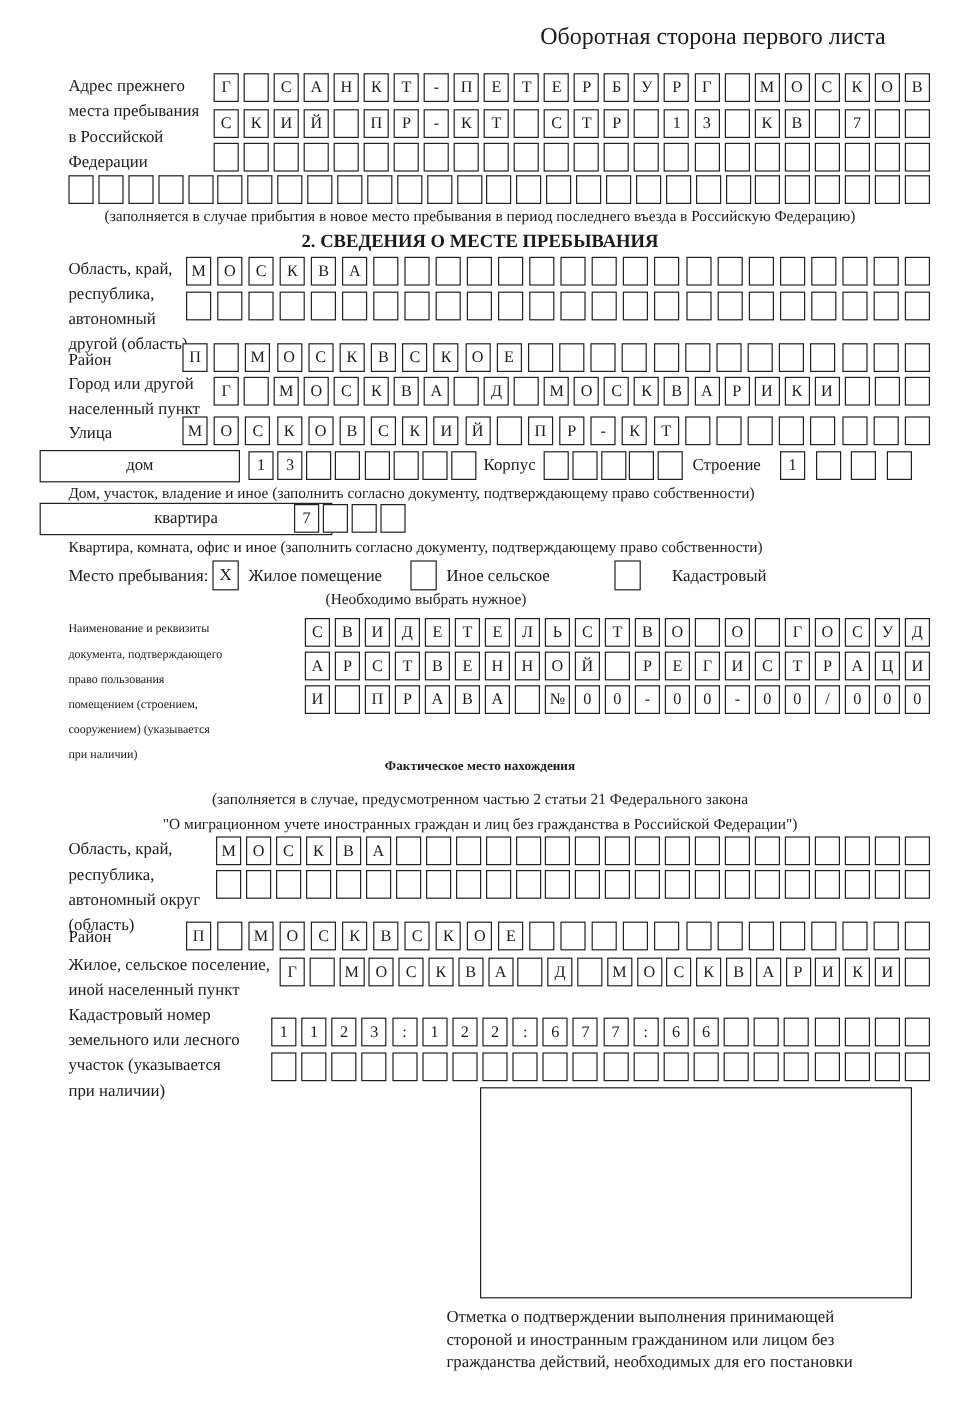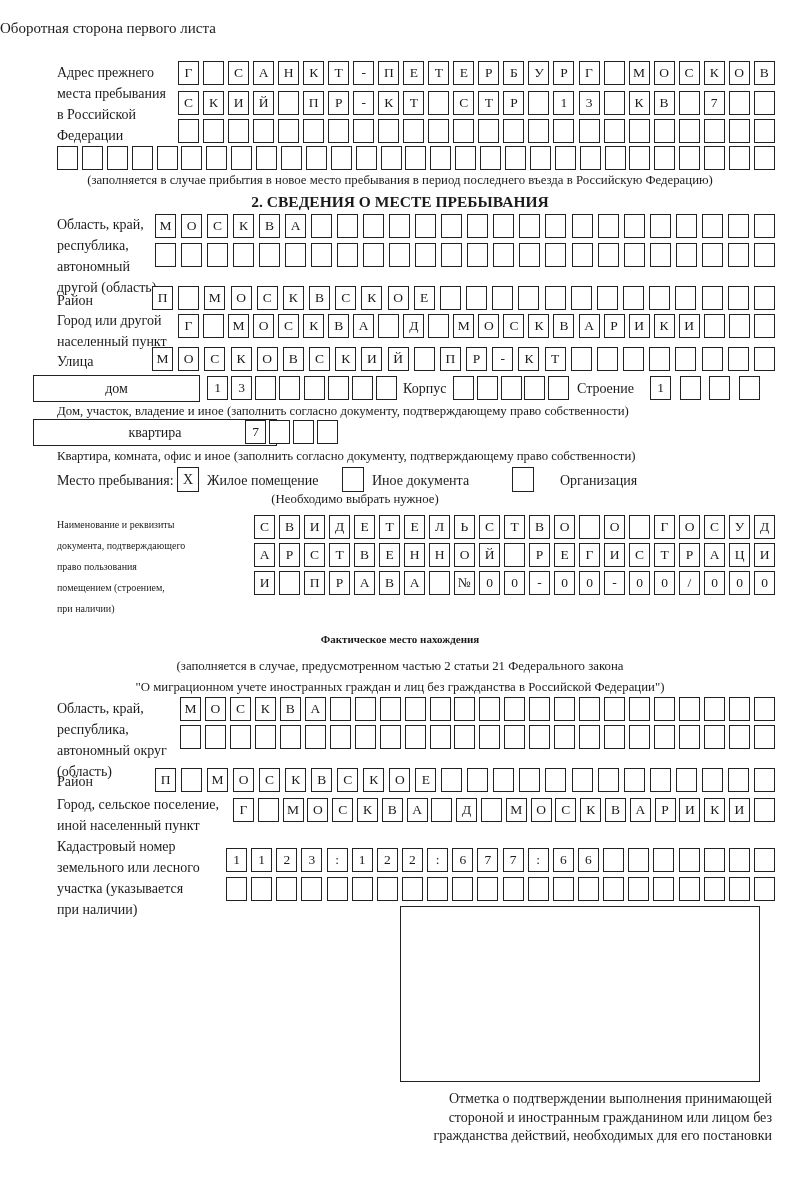--- a/index.html
+++ b/index.html
@@ -24,26 +24,26 @@
   .checkbox{
     width:22px;height:25px;box-sizing:border-box;border:1.6px solid #222;
     display:flex;align-items:center;justify-content:center;font-size:14px;
   }
   .lbl{font-size:14px;line-height:21px;}
   .lbl-sm{font-size:10px;line-height:21px;}
   .note{font-size:12.8px;}
   .center{text-align:center;}
   .title{font-weight:bold;font-size:15.5px;text-align:center;}
   .stamp-box{box-sizing:border-box;border:1.8px solid #222;background:#fff;}
-  .stamp-note{font-size:14px;line-height:18.5px;text-align:right;font-family:Liberation Serif, serif;}
+  .stamp-note{font-size:14px;line-height:18.5px;text-align:left;font-family:Liberation Serif, serif;}
 </style>
 </head>
 <body>
 
-<div class="abs" style="top:20px;left:0;right:62px;text-align:left;font-size:15px">Оборотная сторона первого листа</div>
+<div class="abs" style="top:20px;left:0;right:62px;text-align:right;font-size:20px">Оборотная сторона первого листа</div>
 
 <div class="abs lbl" style="top:62px;left:57px;width:120px">
     <div>Адрес прежнего</div>
     <div>места пребывания</div>
     <div>в Российской</div>
     <div>Федерации</div>
   </div>
 <div class="abs cells" style="top:61px;left:178px;width:597px">
     <span class="cell">Г</span>
     <span class="cell"></span>
@@ -337,30 +337,31 @@
     <span class="cell"></span>
     <span class="cell"></span>
     <span class="cell"></span>
   </div>
 <div class="abs note" style="top:449px;left:57px">Квартира, комната, офис и иное (заполнить согласно документу, подтверждающему право собственности)</div>
 
 <div class="abs lbl" style="top:470px;left:57px">Место пребывания:</div>
 <div class="abs checkbox" style="top:467px;left:177px">X</div>
 <div class="abs lbl" style="top:470px;left:207px">Жилое помещение</div>
 <div class="abs checkbox" style="top:467px;left:342px"></div>
-<div class="abs lbl" style="top:470px;left:372px">Иное документа</div>
+<div class="abs lbl" style="top:470px;left:372px">Иное сельское</div>
 <div class="abs checkbox" style="top:467px;left:512px"></div>
-<div class="abs lbl" style="top:470px;left:560px">Организация</div>
+<div class="abs lbl" style="top:470px;left:560px">Кадастровый</div>
 <div class="abs note center" style="top:492px;left:245px;width:220px">(Необходимо выбрать нужное)</div>
 
 <div class="abs lbl-sm" style="top:514px;left:57px;width:195px">
     <div>Наименование и реквизиты</div>
     <div>документа, подтверждающего</div>
     <div>право пользования</div>
     <div>помещением (строением,</div>
+    <div>сооружением) (указывается</div>
     <div>при наличии)</div>
   </div>
 <div class="abs cells" style="top:515px;left:254px;width:521px">
     <span class="cell">С</span>
     <span class="cell">В</span>
     <span class="cell">И</span>
     <span class="cell">Д</span>
     <span class="cell">Е</span>
     <span class="cell">Т</span>
     <span class="cell">Е</span>
@@ -513,21 +514,21 @@
     <span class="cell"></span>
     <span class="cell"></span>
     <span class="cell"></span>
     <span class="cell"></span>
     <span class="cell"></span>
     <span class="cell"></span>
     <span class="cell"></span>
   </div>
 
 <div class="abs lbl" style="top:794px;left:57px;width:180px">
-    <div>Город, сельское поселение,</div>
+    <div>Жилое, сельское поселение,</div>
     <div>иной населенный пункт</div>
   </div>
 <div class="abs cells" style="top:798px;left:233px;width:542px">
     <span class="cell">Г</span>
     <span class="cell"></span>
     <span class="cell">М</span>
     <span class="cell">О</span>
     <span class="cell">С</span>
     <span class="cell">К</span>
     <span class="cell">В</span>
@@ -544,21 +545,21 @@
     <span class="cell">Р</span>
     <span class="cell">И</span>
     <span class="cell">К</span>
     <span class="cell">И</span>
     <span class="cell"></span>
   </div>
 
 <div class="abs lbl" style="top:836px;left:57px;width:170px">
     <div>Кадастровый номер</div>
     <div>земельного или лесного</div>
-    <div>участка (указывается</div>
+    <div>участок (указывается</div>
     <div>при наличии)</div>
   </div>
 <div class="abs cells" style="top:848px;left:226px;width:549px">
     <span class="cell">1</span>
     <span class="cell">1</span>
     <span class="cell">2</span>
     <span class="cell">3</span>
     <span class="cell">:</span>
     <span class="cell">1</span>
     <span class="cell">2</span>

